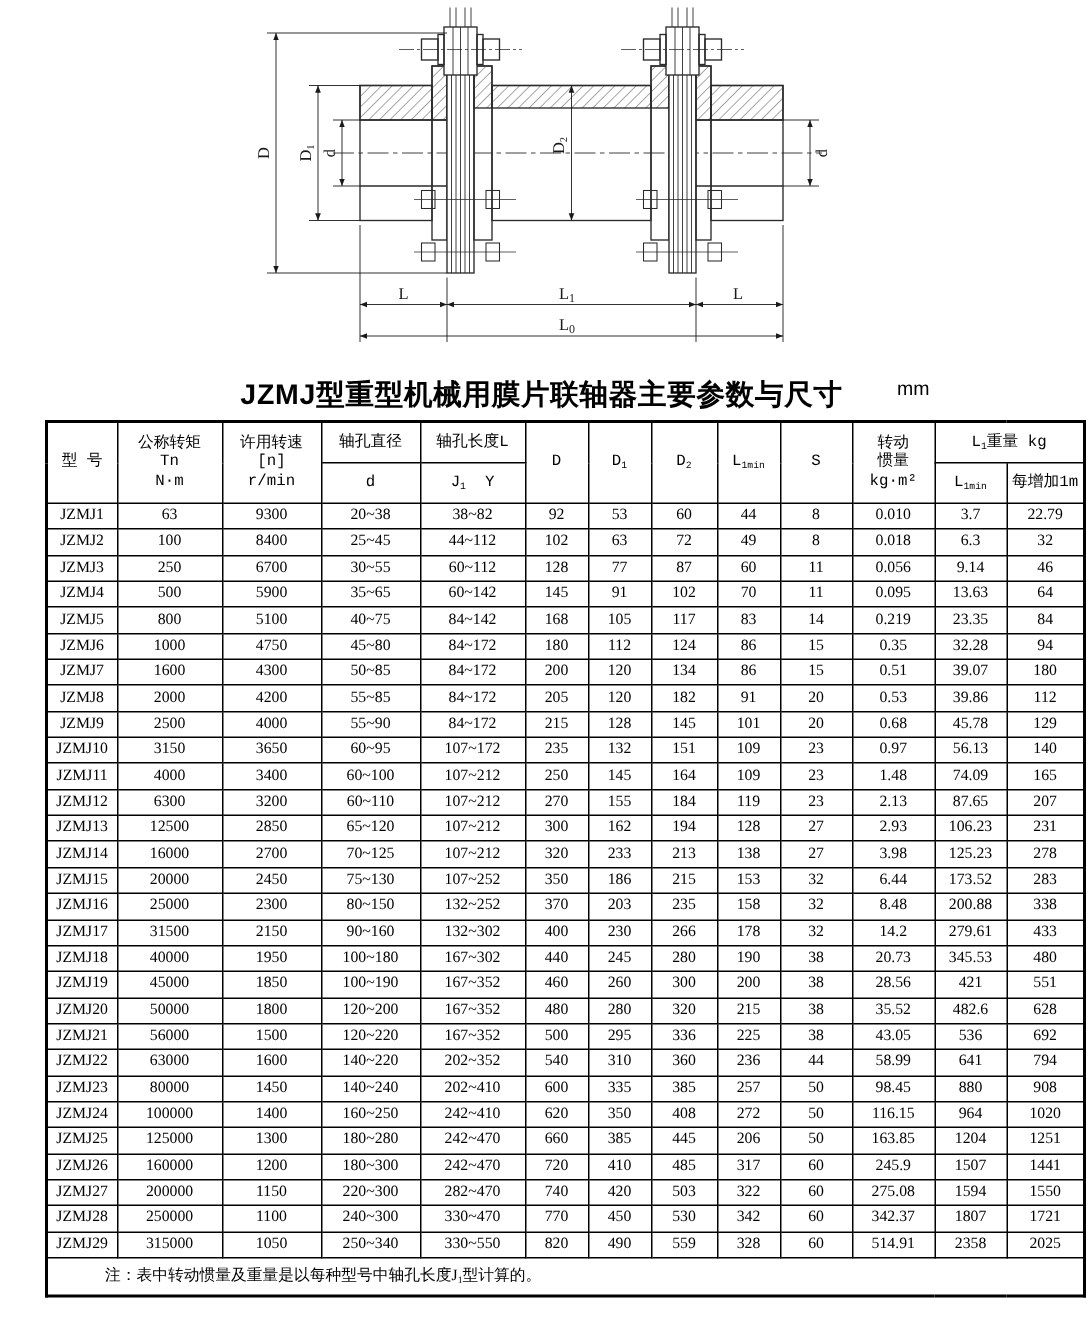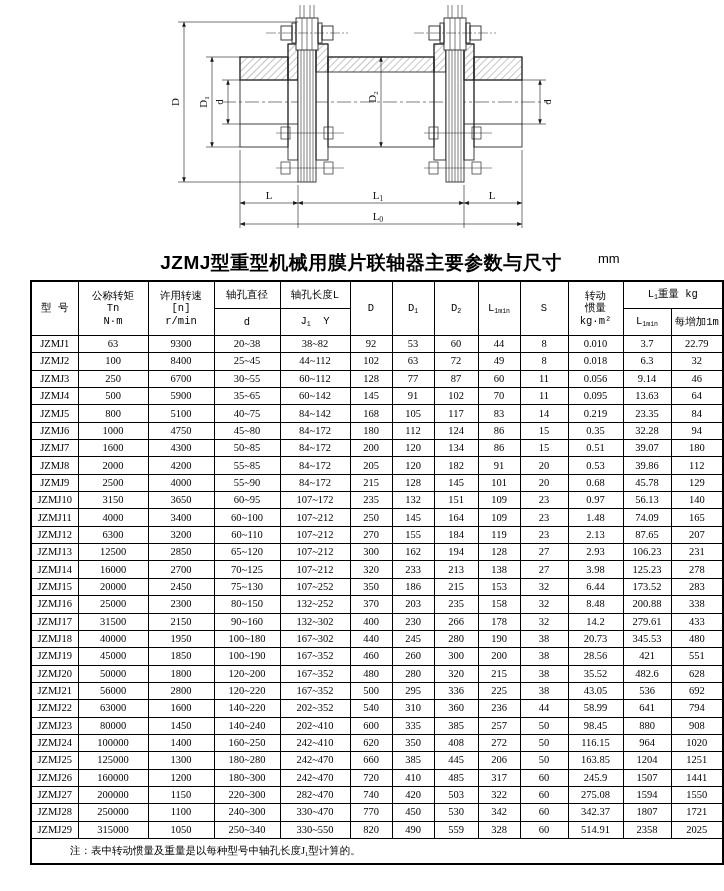--- a/index.html
+++ b/index.html
@@ -536,21 +536,21 @@
         <td>320</td>
         <td>215</td>
         <td>38</td>
         <td>35.52</td>
         <td>482.6</td>
         <td>628</td>
       </tr>
       <tr>
         <td>JZMJ21</td>
         <td>56000</td>
-        <td>2800</td>
+        <td>1500</td>
         <td>120~220</td>
         <td>167~352</td>
         <td>500</td>
         <td>295</td>
         <td>336</td>
         <td>225</td>
         <td>38</td>
         <td>43.05</td>
         <td>536</td>
         <td>692</td>

